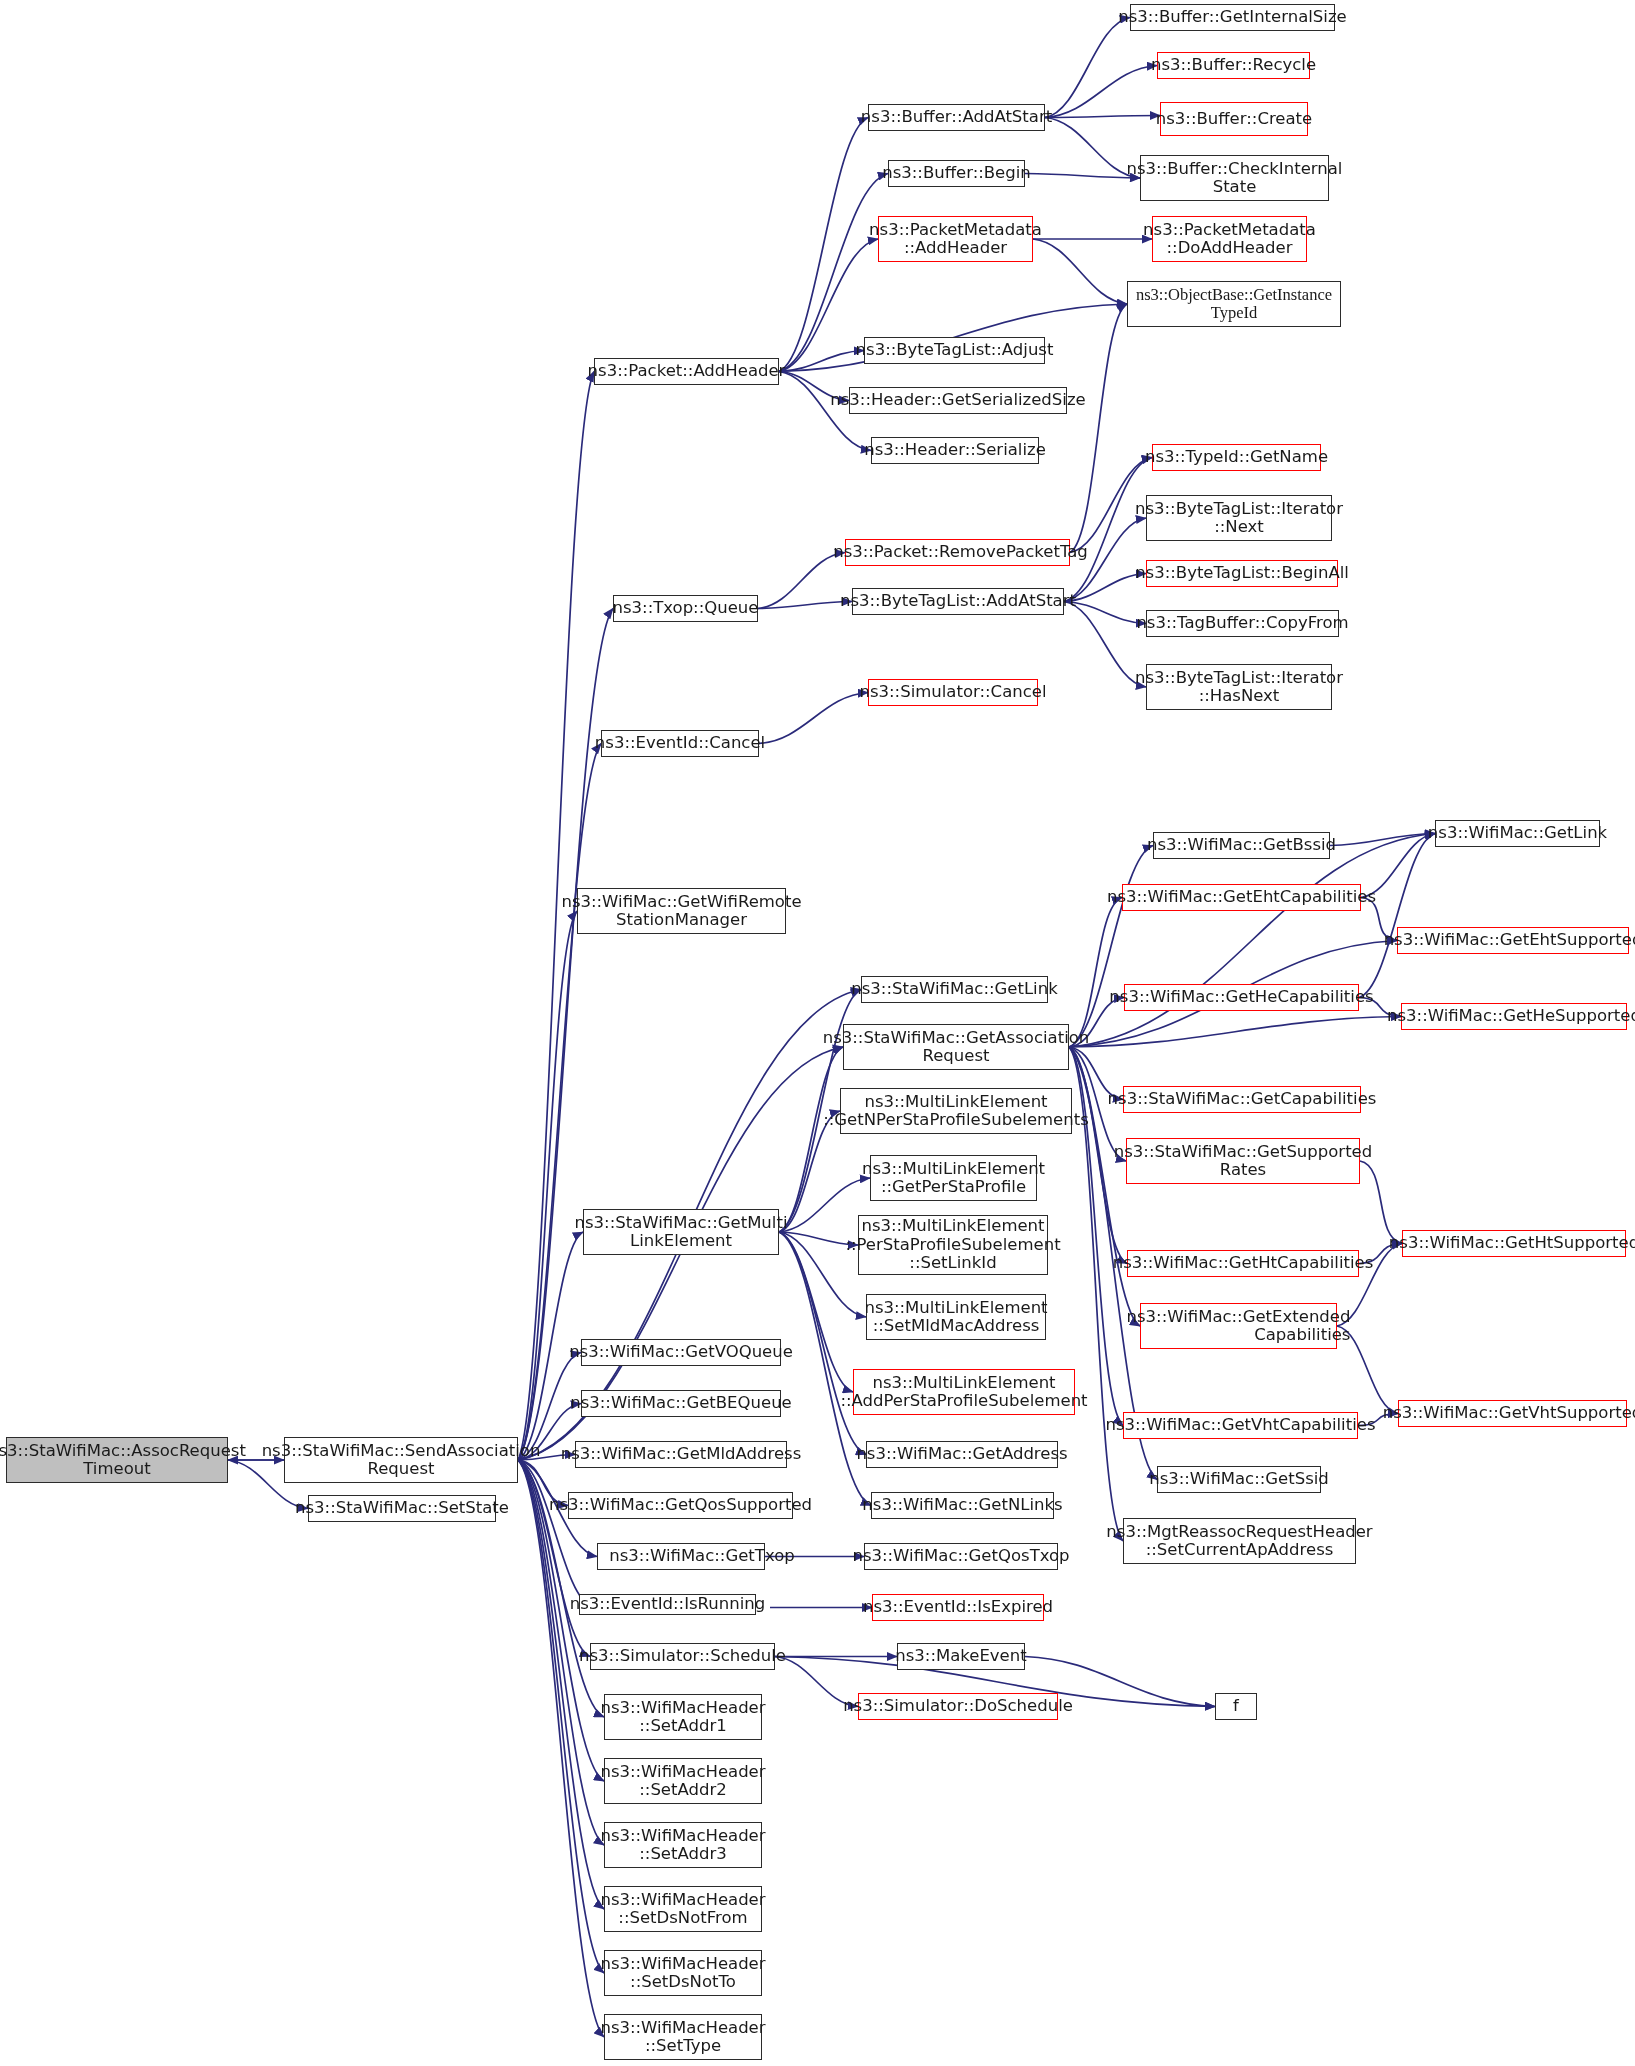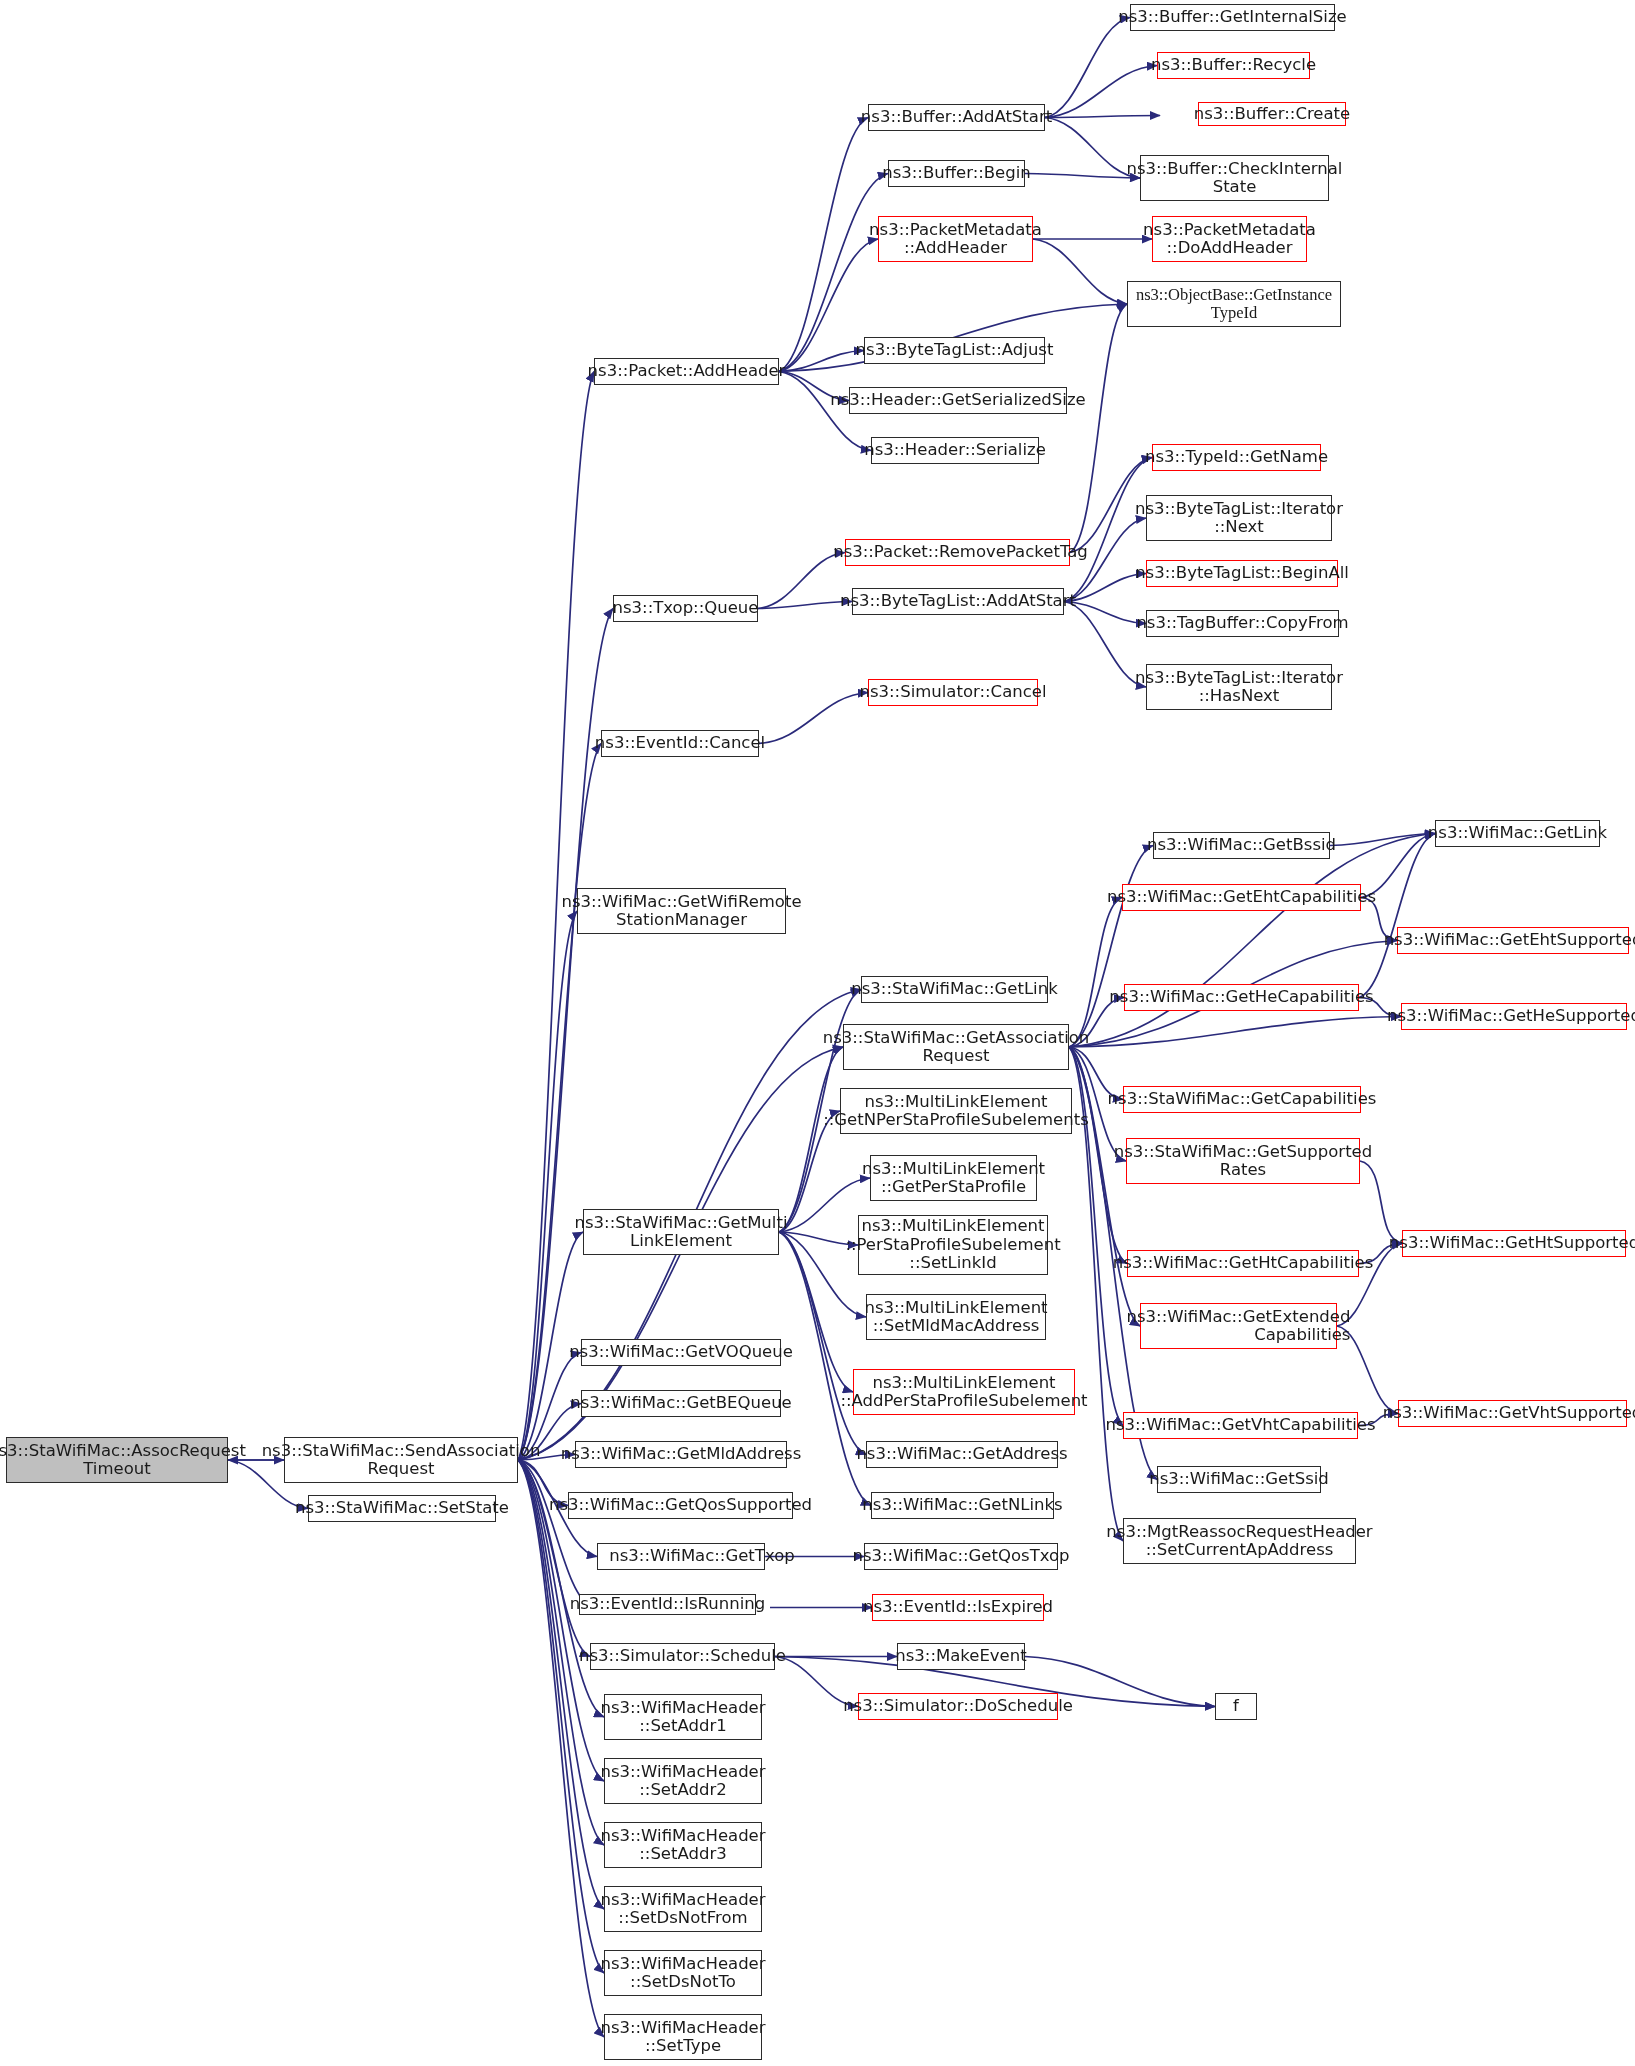--- a/index.html
+++ b/index.html
@@ -122,21 +122,21 @@
       <div class="node" style="left: 888px; top: 160px; width: 137px; height: 27px;">ns3::Buffer::Begin</div>
       <div class="node red" style="left: 878px; top: 216px; width: 155px; height: 46px;">ns3::PacketMetadata
 ::AddHeader</div>
       <div class="node" style="left: 864px; top: 337px; width: 181px; height: 27px;">ns3::ByteTagList::Adjust</div>
       <div class="node" style="left: 849px; top: 387px; width: 218px; height: 27px;">ns3::Header::GetSerializedSize</div>
       <div class="node" style="left: 871px; top: 437px; width: 168px; height: 27px;">ns3::Header::Serialize</div>
       <div class="node red" style="left: 845px; top: 539px; width: 225px; height: 27px; padding-left: 11px;">ns3::Packet::RemovePacketTag</div>
       <div class="node" style="left: 852px; top: 588px; width: 212px; height: 27px;">ns3::ByteTagList::AddAtStart</div>
       <div class="node" style="left: 1130px; top: 4px; width: 205px; height: 27px;">ns3::Buffer::GetInternalSize</div>
       <div class="node red" style="left: 1157px; top: 52px; width: 153px; height: 27px;">ns3::Buffer::Recycle</div>
-      <div class="node red" style="left: 1160px; top: 102px; width: 148px; height: 24px; margin-left: 38px;">ns3::Buffer::Create</div>
+      <div class="node red" style="left: 1160px; top: 102px; width: 148px; height: 34px;">ns3::Buffer::Create</div>
       <div class="node" style="left: 1140px; top: 155px; width: 189px; height: 46px;">ns3::Buffer::CheckInternal
 State</div>
       <div class="node red" style="left: 1152px; top: 216px; width: 155px; height: 46px;">ns3::PacketMetadata
 ::DoAddHeader</div>
       <div class="node" style="left: 1127px; top: 281px; width: 214px; height: 46px; font-family: Liberation Serif, serif;">ns3::ObjectBase::GetInstance
 TypeId</div>
       <div class="node red" style="left: 1152px; top: 444px; width: 169px; height: 27px;">ns3::TypeId::GetName</div>
       <div class="node" style="left: 1146px; top: 495px; width: 186px; height: 46px;">ns3::ByteTagList::Iterator
 ::Next</div>
       <div class="node red" style="left: 1146px; top: 560px; width: 192px; height: 27px;">ns3::ByteTagList::BeginAll</div>

